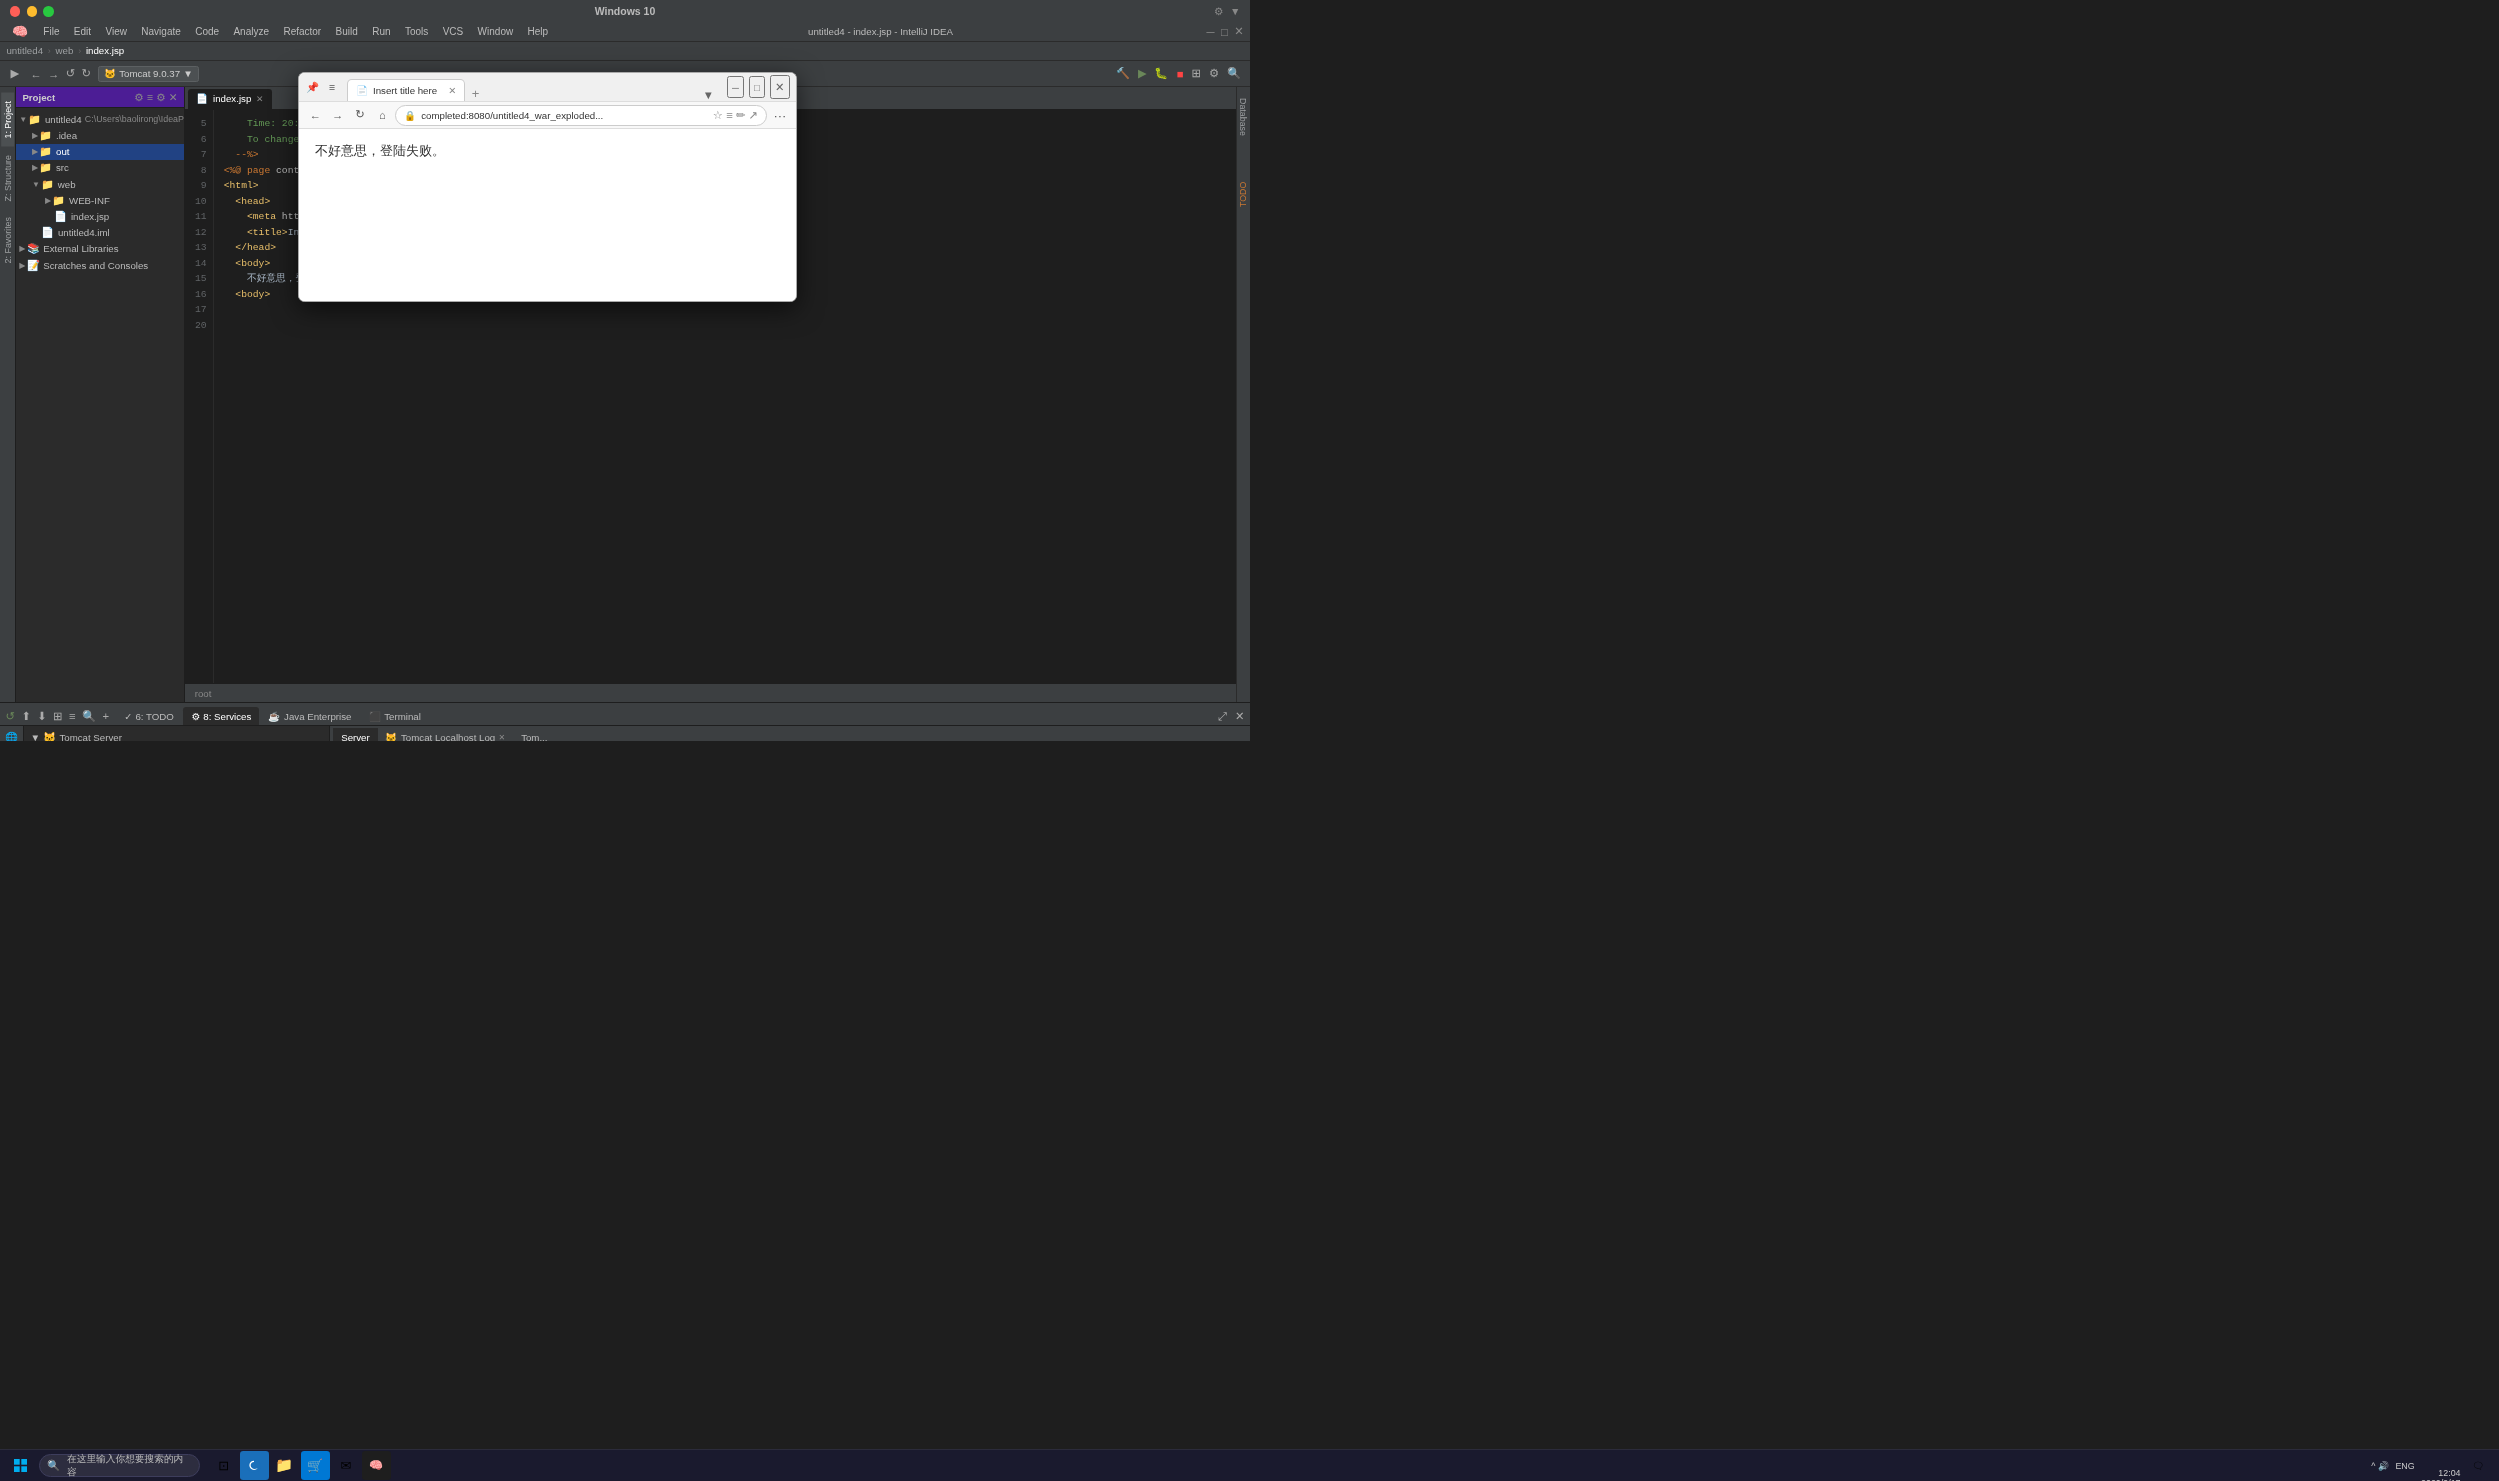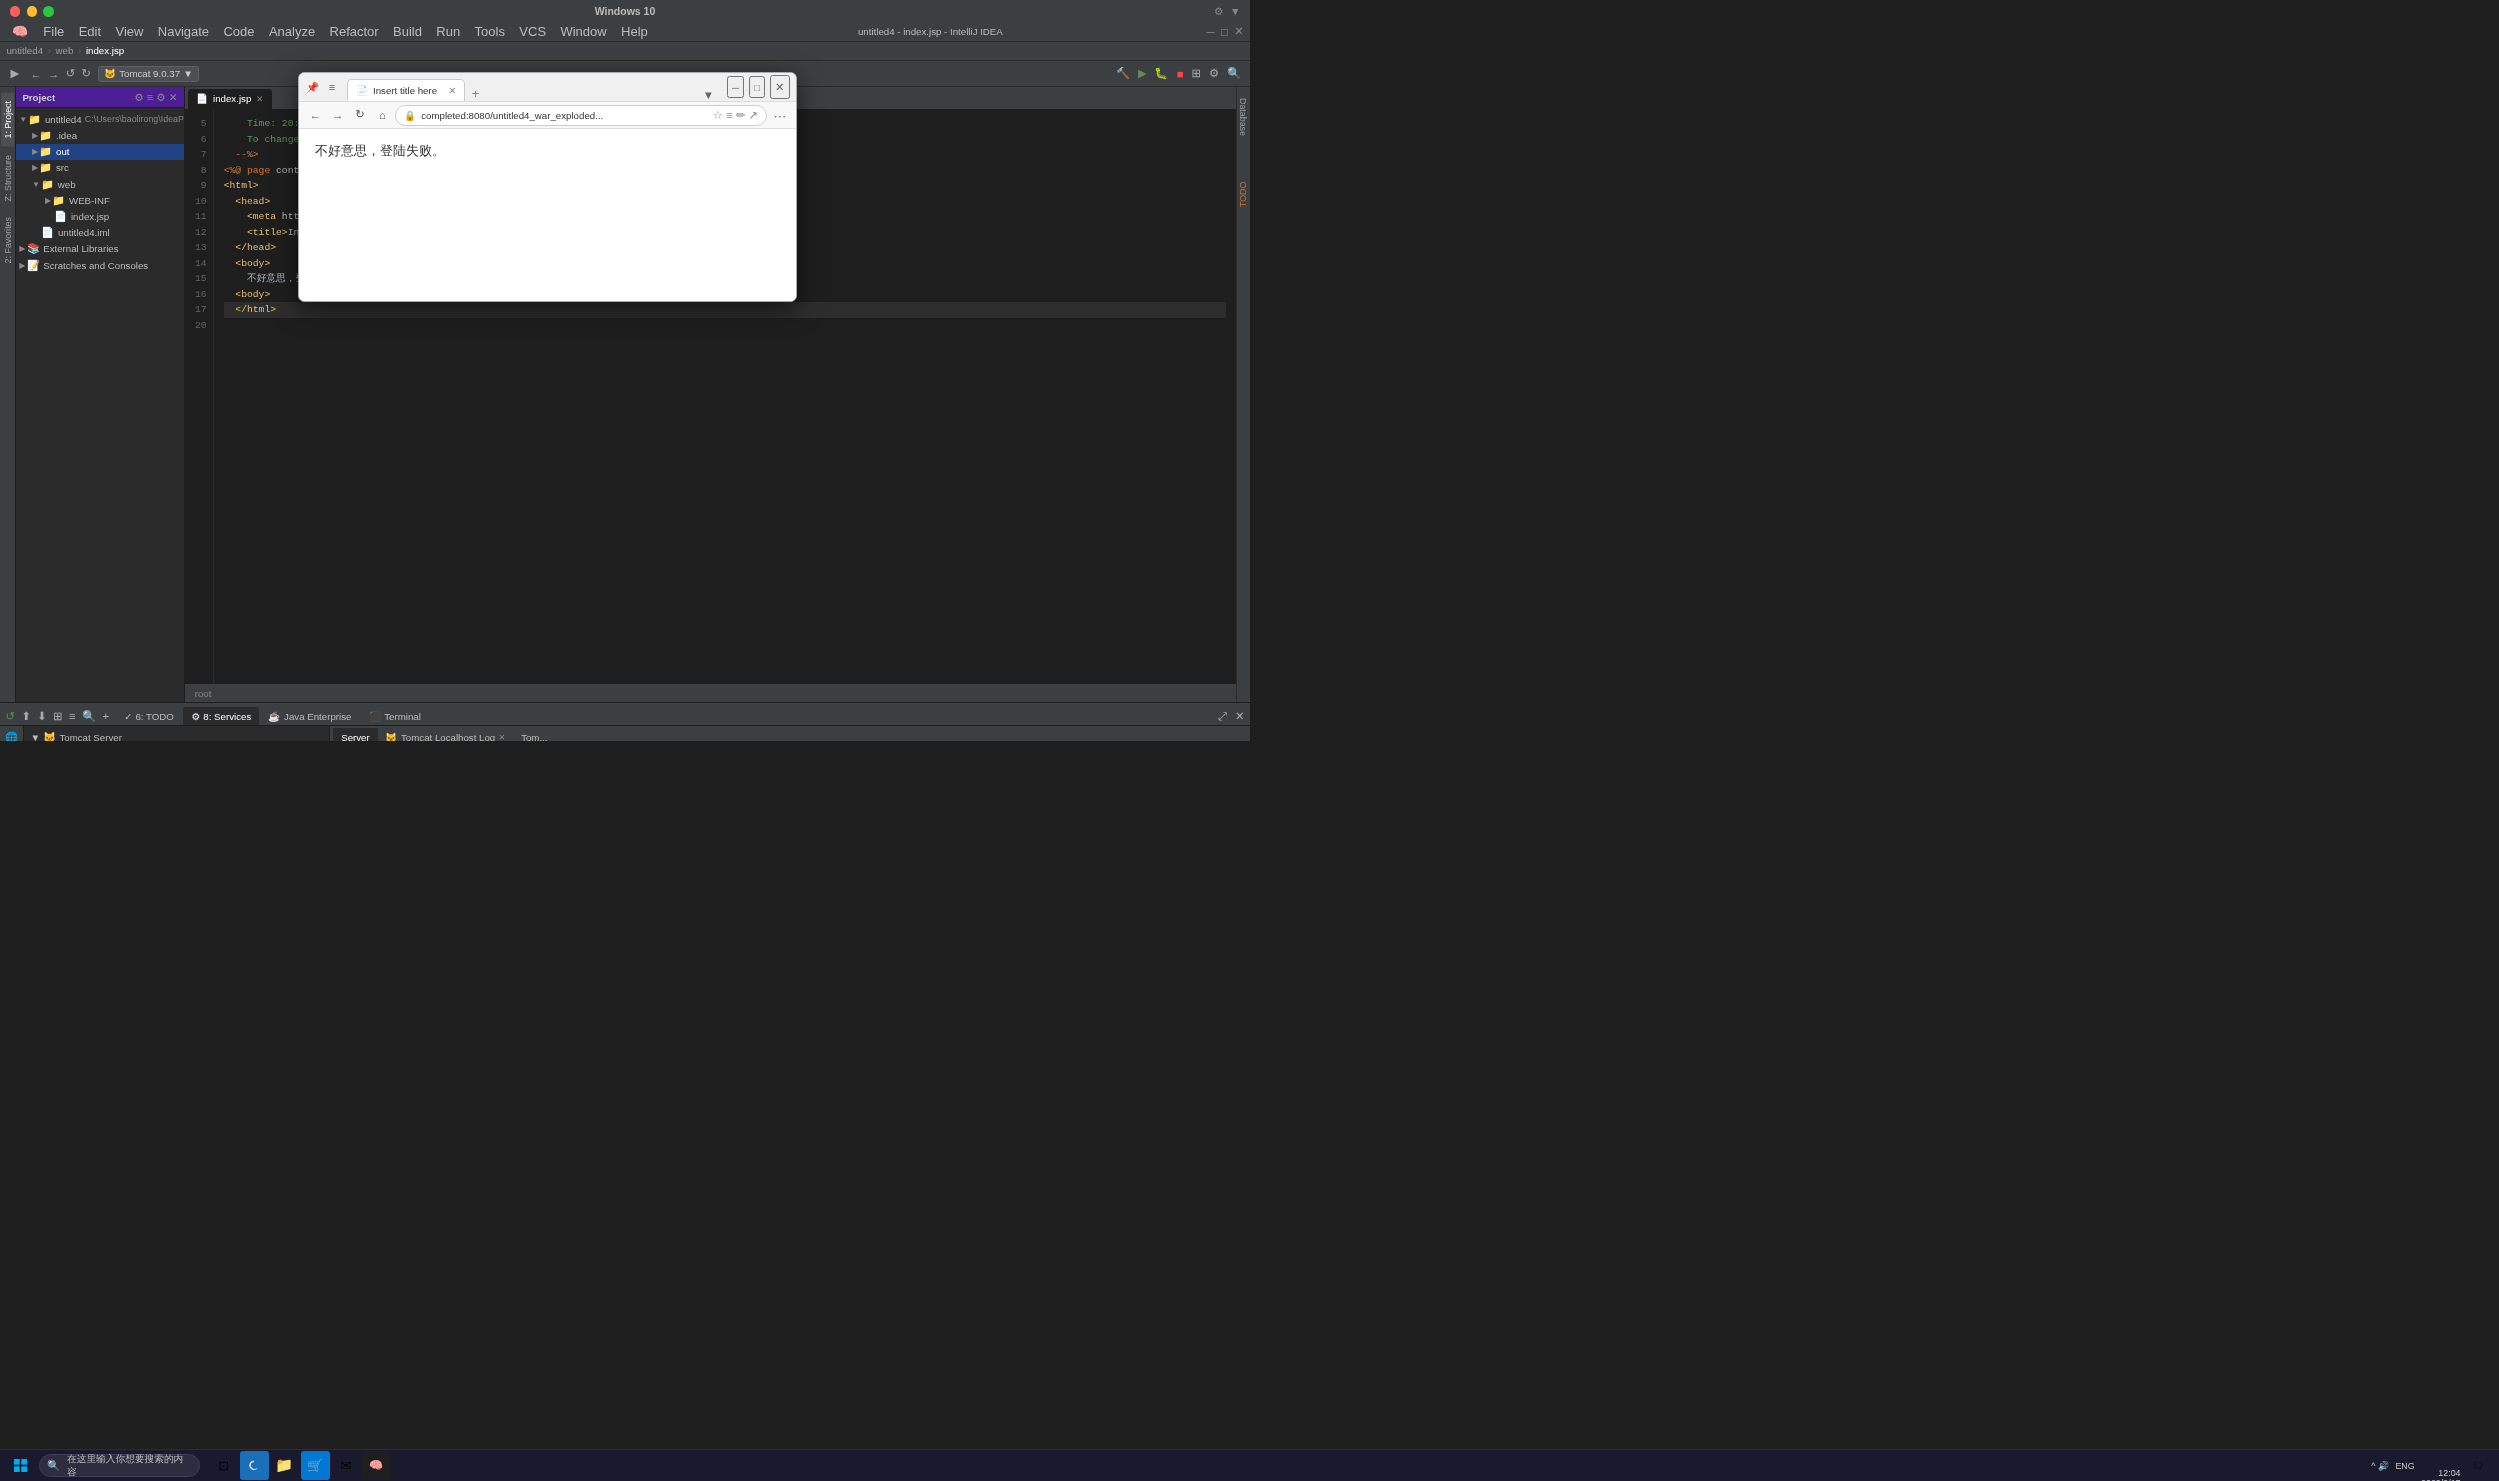--- a/index.html
+++ b/index.html
@@ -61,21 +61,21 @@
       border-bottom: 0.8px solid #2b2b2b;
       justify-content: space-between;
     }
     .menu-items {
       display: flex;
       align-items: center;
       gap: 1.6px;
     }
     .menu-item {
       color: #bbb;
-      font-size: 13px;
+      font-size: 10px;
       padding: 1.6px 6.4px;
       cursor: pointer;
       border-radius: 2.4px;
     }
     .menu-title {
       color: #bbb;
       font-size: 9.7px;
       flex: 1;
       text-align: center;
     }
@@ -863,21 +863,20 @@
         <span class="code-line cmt">  <span class="kw">--%&gt;</span></span>
         <span class="code-line"><span class="kw">&lt;%@ page</span> <span class="attr">contentType</span>=<span class="val">"text/html;charset=</span><span class="val">UTF-8</span><span class="val">"</span> <span class="attr">language</span>=<span class="val">"java"</span><span class="kw"> %&gt;</span></span>
         <span class="code-line"><span class="tag">&lt;html&gt;</span></span>
         <span class="code-line">  <span class="tag">&lt;head&gt;</span></span>
         <span class="code-line">    <span class="tag">&lt;meta</span> <span class="attr">http-equiv</span>=<span class="val">"Content-Type"</span> <span class="attr">conten...</span></span>
         <span class="code-line">    <span class="tag">&lt;title&gt;</span>Insert title here<span class="tag">&lt;/title&gt;</span></span>
         <span class="code-line">  <span class="tag">&lt;/head&gt;</span></span>
         <span class="code-line">  <span class="tag">&lt;body&gt;</span></span>
         <span class="code-line">    不好意思，登陆失败。</span>
         <span class="code-line">  <span class="tag">&lt;body&gt;</span></span>
-        <span class="code-line highlighted">  <span class="tag">&lt;/html&gt;</span></span>
         <span class="code-line"></span>
       </div>
     </div>
 
     <div class="editor-footer">
       <span>root</span>
     </div>
   </div>
 
   <div class="sidebar-right">

